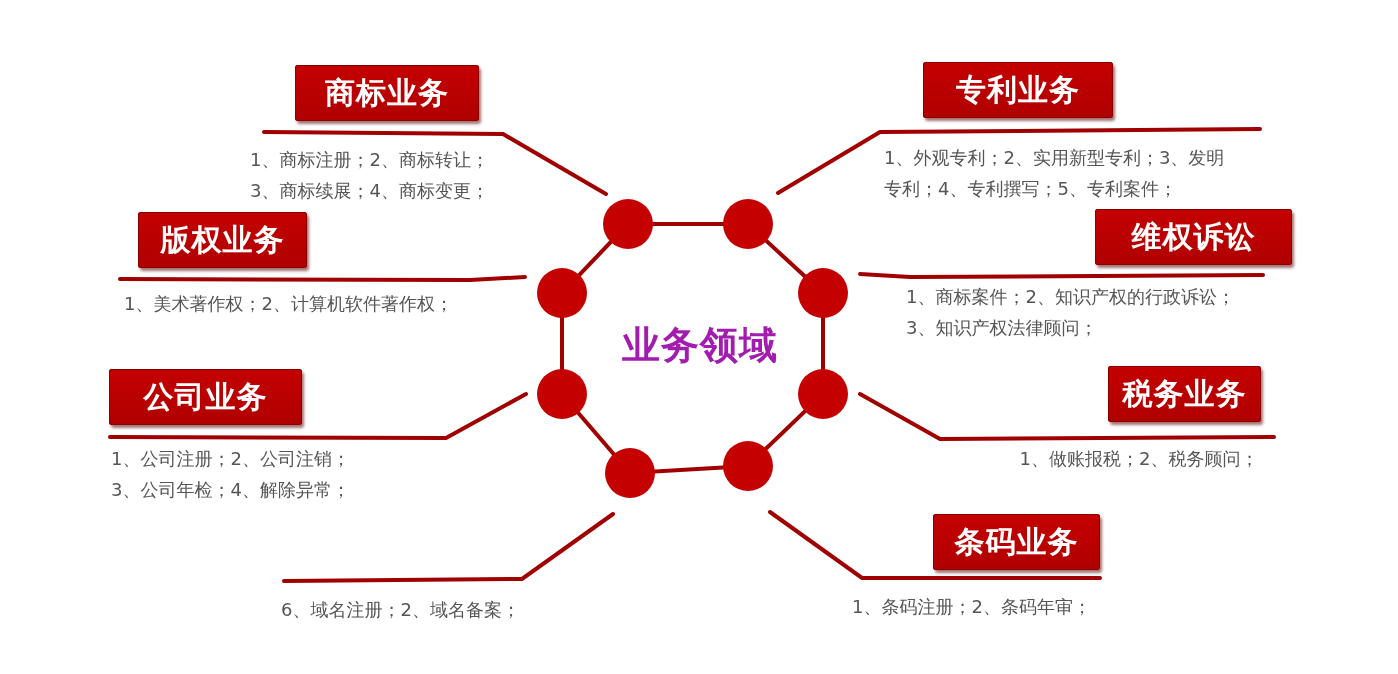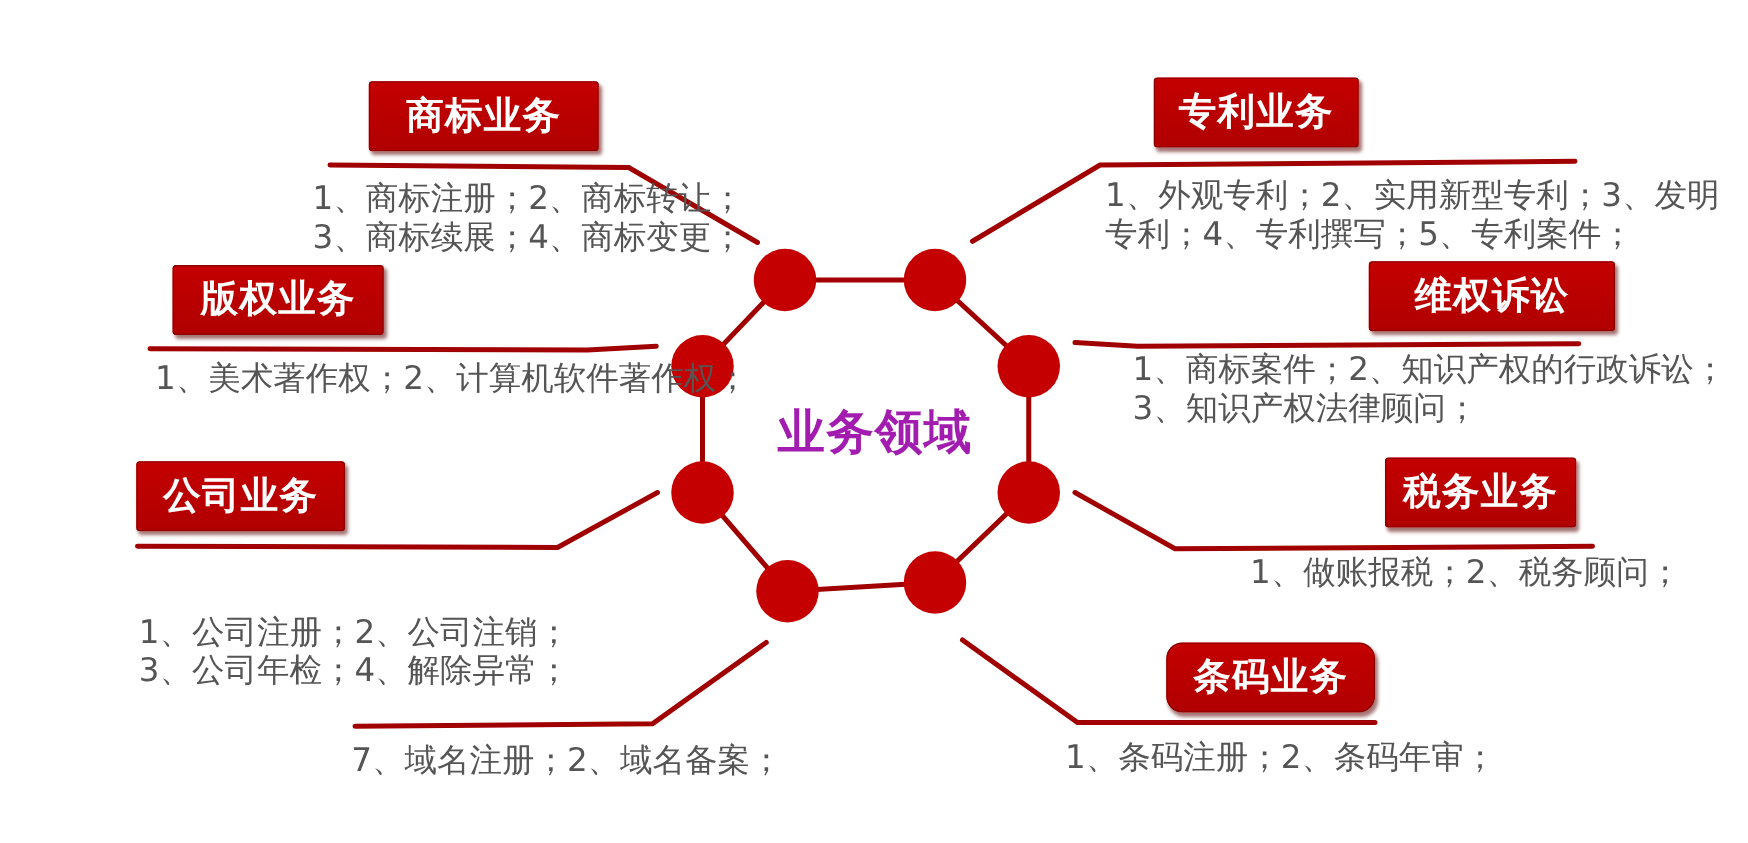--- a/index.html
+++ b/index.html
@@ -4,21 +4,21 @@
 <style>
   html, body { margin:0; padding:0; background:#ffffff; }
   body { width:1398px; height:674px; position:relative; overflow:hidden;
          font-family:"DejaVu Sans","Liberation Sans",sans-serif; }
   #canvas { position:absolute; left:0; top:0; width:1398px; height:674px; }
   svg.lines { position:absolute; left:0; top:0; }
   .tag { position:absolute; height:56px; background:linear-gradient(#c40000,#b00000);
          border-radius:3px; box-shadow:2px 3px 3px rgba(90,0,0,0.55), inset 0 0 0 1px #8a0000;
          color:#fff; font-weight:bold; font-size:30px; line-height:56px; text-align:center;
          letter-spacing:1px; }
-  .desc { position:absolute; color:#555; font-size:26px; line-height:31px; white-space:nowrap; }
+  .desc { position:absolute; color:#555; font-size:18px; line-height:31px; white-space:nowrap; }
   .desc.right { text-align:center; }
   .center-title { position:absolute; left:600px; top:320px; width:200px; text-align:center;
                   color:#a21caf; font-size:38px; font-weight:bold; letter-spacing:1px; }
 </style>
 </head>
 <body>
 
 <div id="canvas">
 
   <svg class="lines" width="1398" height="674">
@@ -55,50 +55,50 @@
   </svg>
 
   <div class="center-title">业务领域</div>
 
   <div class="tag" style="left:295px;top:65px;width:184px;">商标业务</div>
   <div class="desc" style="left:250px;top:144px;">
     <div>1、商标注册；2、商标转让；</div>
     <div>3、商标续展；4、商标变更；</div>
   </div>
 
-  <div class="tag" style="left:923px;top:62px;width:164px;text-align:center;">专利业务</div>
+  <div class="tag" style="left:923px;top:62px;width:190px;text-align:center;">专利业务</div>
   <div class="desc" style="left:884px;top:142px;">
     <div>1、外观专利；2、实用新型专利；3、发明</div>
     <div>专利；4、专利撰写；5、专利案件；</div>
   </div>
 
   <div class="tag" style="left:122px;top:212px;width:169px;margin-left:16px;">版权业务</div>
   <div class="desc" style="left:124px;top:288px;text-align:right;">
     <div>1、美术著作权；2、计算机软件著作权；</div>
   </div>
 
   <div class="tag" style="left:1095px;top:209px;width:197px;">维权诉讼</div>
   <div class="desc" style="left:906px;top:281px;">
     <div>1、商标案件；2、知识产权的行政诉讼；</div>
     <div>3、知识产权法律顾问；</div>
   </div>
 
-  <div class="tag" style="left:109px;top:369px;width:167px;">公司业务</div>
-  <div class="desc" style="left:111px;top:443px;margin-top:48px;">
+  <div class="tag" style="left:109px;top:369px;width:193px;">公司业务</div>
+  <div class="desc" style="left:111px;top:443px;">
     <div>1、公司注册；2、公司注销；</div>
     <div>3、公司年检；4、解除异常；</div>
   </div>
 
   <div class="tag" style="left:1108px;top:366px;width:153px;">税务业务</div>
   <div class="desc right" style="left:1000px;width:278px;top:443px;">
     <div>1、做账报税；2、税务顾问；</div>
   </div>
 
   <div class="desc" style="left:281px;top:594px;">
-    <div>7、域名注册；2、域名备案；</div>
+    <div>6、域名注册；2、域名备案；</div>
   </div>
 
-  <div class="tag" style="left:933px;top:514px;width:167px;border-radius:13px;">条码业务</div>
+  <div class="tag" style="left:933px;top:514px;width:167px;">条码业务</div>
   <div class="desc" style="left:852px;top:591px;">
     <div>1、条码注册；2、条码年审；</div>
   </div>
 
 </div>
 
 </body></html>

